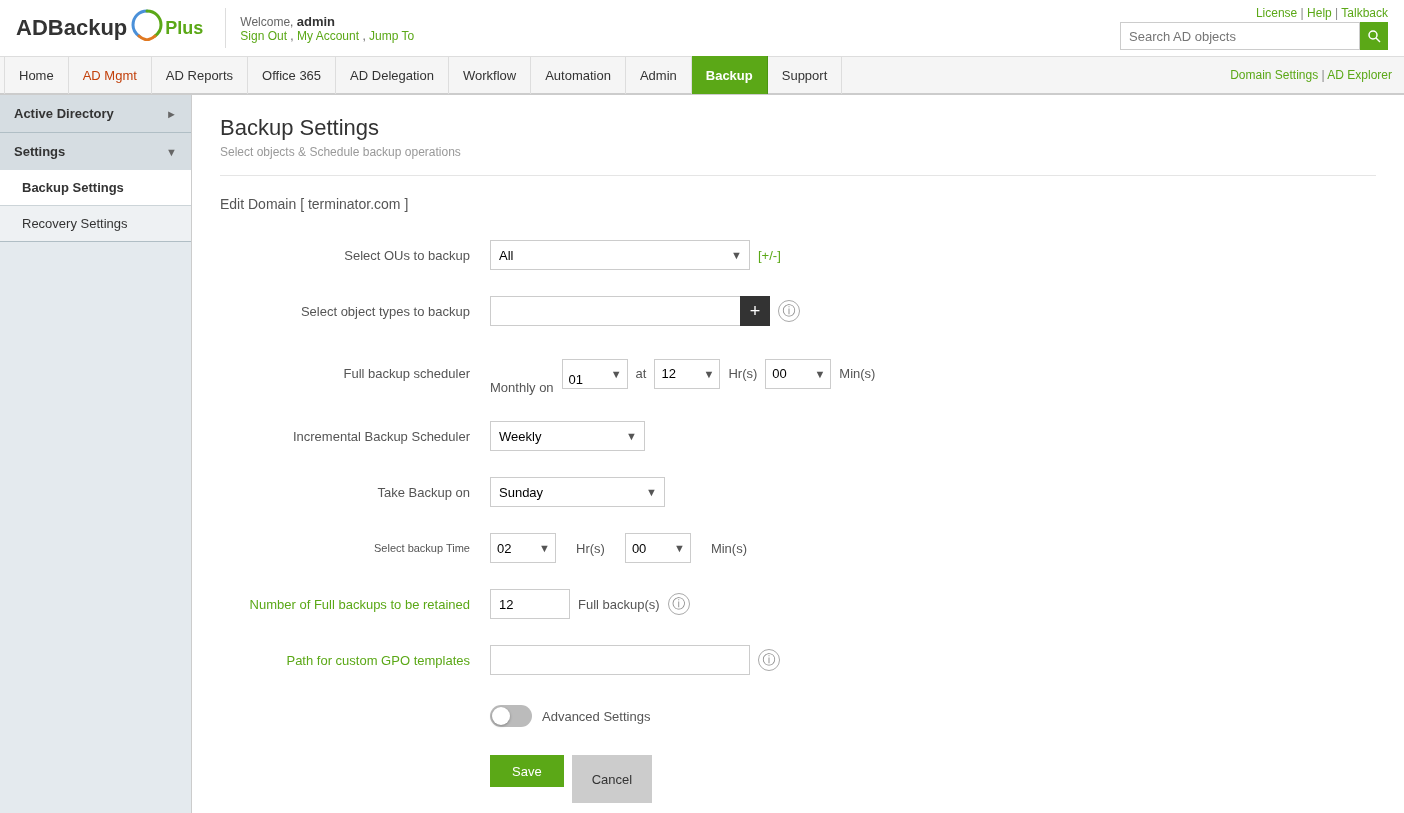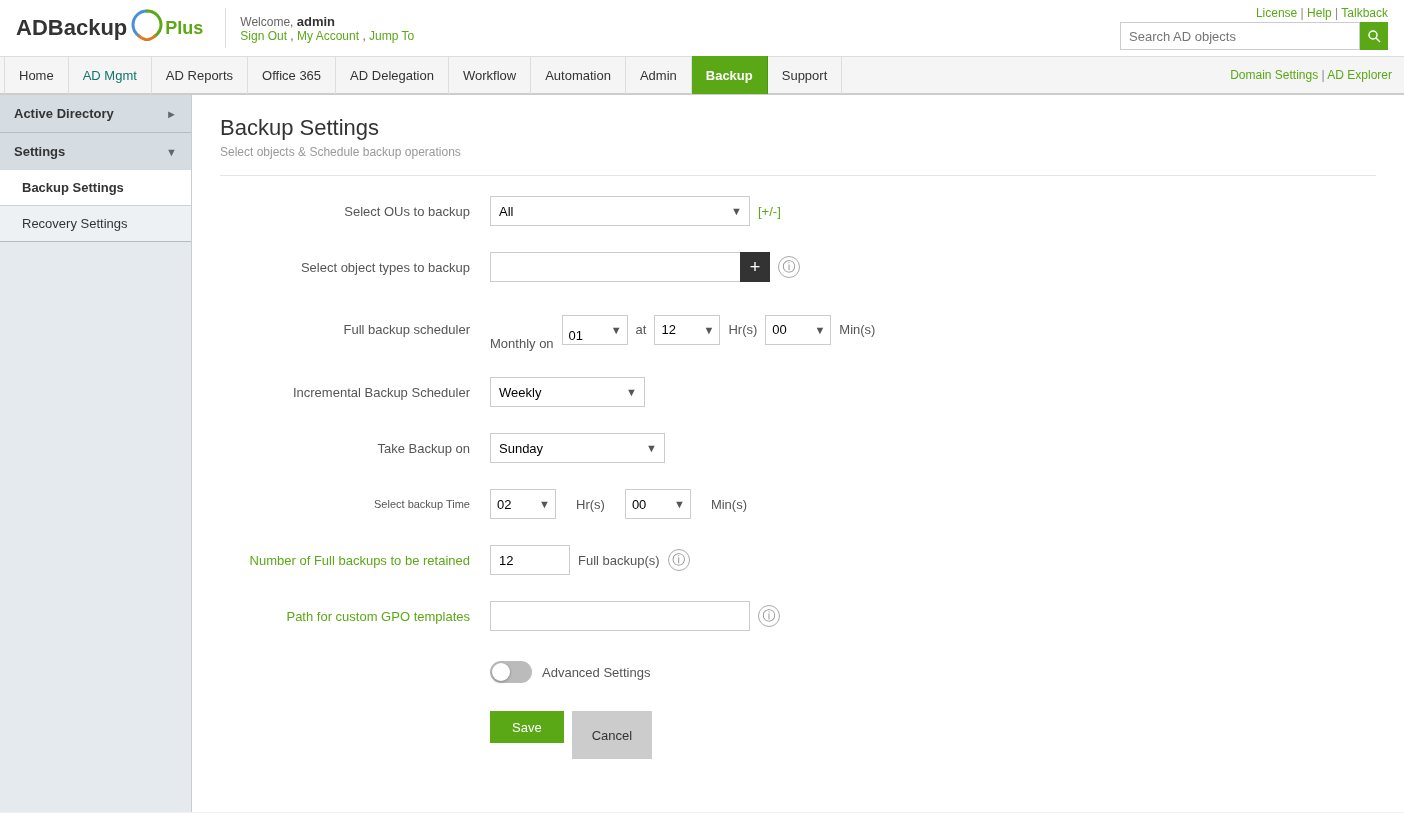--- a/index.html
+++ b/index.html
@@ -54,21 +54,21 @@
           <circle cx="6" cy="6" r="4" stroke="white" stroke-width="1.5" fill="none"></circle>
           <line x1="9" y1="9" x2="13" y2="13" stroke="white" stroke-width="1.5"></line>
         </svg>
       </button>
     </div>
   </div>
 </div>
 
 <div style="background:#f5f5f5; border-bottom:2px solid #ccc; display:flex; align-items:center; height:38px; padding:0 4px;">
   <div style="padding:0 14px; height:38px; display:flex; align-items:center; font-size:13px; cursor:pointer; color:#333; border-right:1px solid #ddd; border-left:1px solid #ddd;">Home</div>
-  <div style="padding:0 14px; height:38px; display:flex; align-items:center; font-size:13px; cursor:pointer; color:#0f766e; border-right:1px solid #ddd;">AD Mgmt</div>
+  <div style="padding:0 14px; height:38px; display:flex; align-items:center; font-size:13px; cursor:pointer; color:#c2410c; border-right:1px solid #ddd;">AD Mgmt</div>
   <div style="padding:0 14px; height:38px; display:flex; align-items:center; font-size:13px; cursor:pointer; color:#333; border-right:1px solid #ddd;">AD Reports</div>
   <div style="padding:0 14px; height:38px; display:flex; align-items:center; font-size:13px; cursor:pointer; color:#333; border-right:1px solid #ddd;">Office 365</div>
   <div style="padding:0 14px; height:38px; display:flex; align-items:center; font-size:13px; cursor:pointer; color:#333; border-right:1px solid #ddd;">AD Delegation</div>
   <div style="padding:0 14px; height:38px; display:flex; align-items:center; font-size:13px; cursor:pointer; color:#333; border-right:1px solid #ddd;">Workflow</div>
   <div style="padding:0 14px; height:38px; display:flex; align-items:center; font-size:13px; cursor:pointer; color:#333; border-right:1px solid #ddd;">Automation</div>
   <div style="padding:0 14px; height:38px; display:flex; align-items:center; font-size:13px; cursor:pointer; color:#333; border-right:1px solid #ddd;">Admin</div>
   <div style="padding:0 14px; height:38px; display:flex; align-items:center; font-size:13px; cursor:pointer; color:white; background:#5ba817; font-weight:bold; border-right:1px solid #4a9512;">Backup</div>
   <div style="padding:0 14px; height:38px; display:flex; align-items:center; font-size:13px; cursor:pointer; color:#333; border-right:1px solid #ddd;">Support</div>
   <div style="margin-left:auto; font-size:12px; padding-right:8px;">
     <a href="#" style="color:#5ba817; text-decoration:none;">Domain Settings</a>
@@ -99,20 +99,21 @@
       <div style="padding:10px 14px 10px 22px; font-size:13px; cursor:pointer; color:#333; background:#eef1f3;">
         <span>Recovery Settings</span>
       </div>
     </div>
   </div>
 
   <div style="flex:1; padding:20px 28px; background:#fff;">
     <h1 style="font-size:22px; color:#333; font-weight:normal; margin-bottom:4px;">Backup Settings</h1>
     <p style="font-size:12px; color:#999; margin-bottom:16px;">Select objects &amp; Schedule backup operations</p>
     <div style="border-bottom:1px solid #e5e5e5; margin-bottom:20px;"></div>
+    <div style="font-size:14px; color:#555; margin-bottom:28px;">Edit Domain [ terminator.com ]</div>
 
     <div style="max-width:860px;">
 
       <div style="display:flex; align-items:center; margin-bottom:26px;">
         <div style="width:270px; text-align:right; padding-right:20px; font-size:13px; color:#555; flex-shrink:0;">Select OUs to backup</div>
         <div style="display:flex; align-items:center; gap:8px;">
           <div style="position:relative; display:inline-flex; align-items:center;">
             <select style="width:260px; height:30px; border:1px solid #ccc; background:#fff; font-size:13px; padding:0 24px 0 8px; cursor:pointer; outline:none; appearance:none; -webkit-appearance:none;">
               <option>All</option>
             </select>

